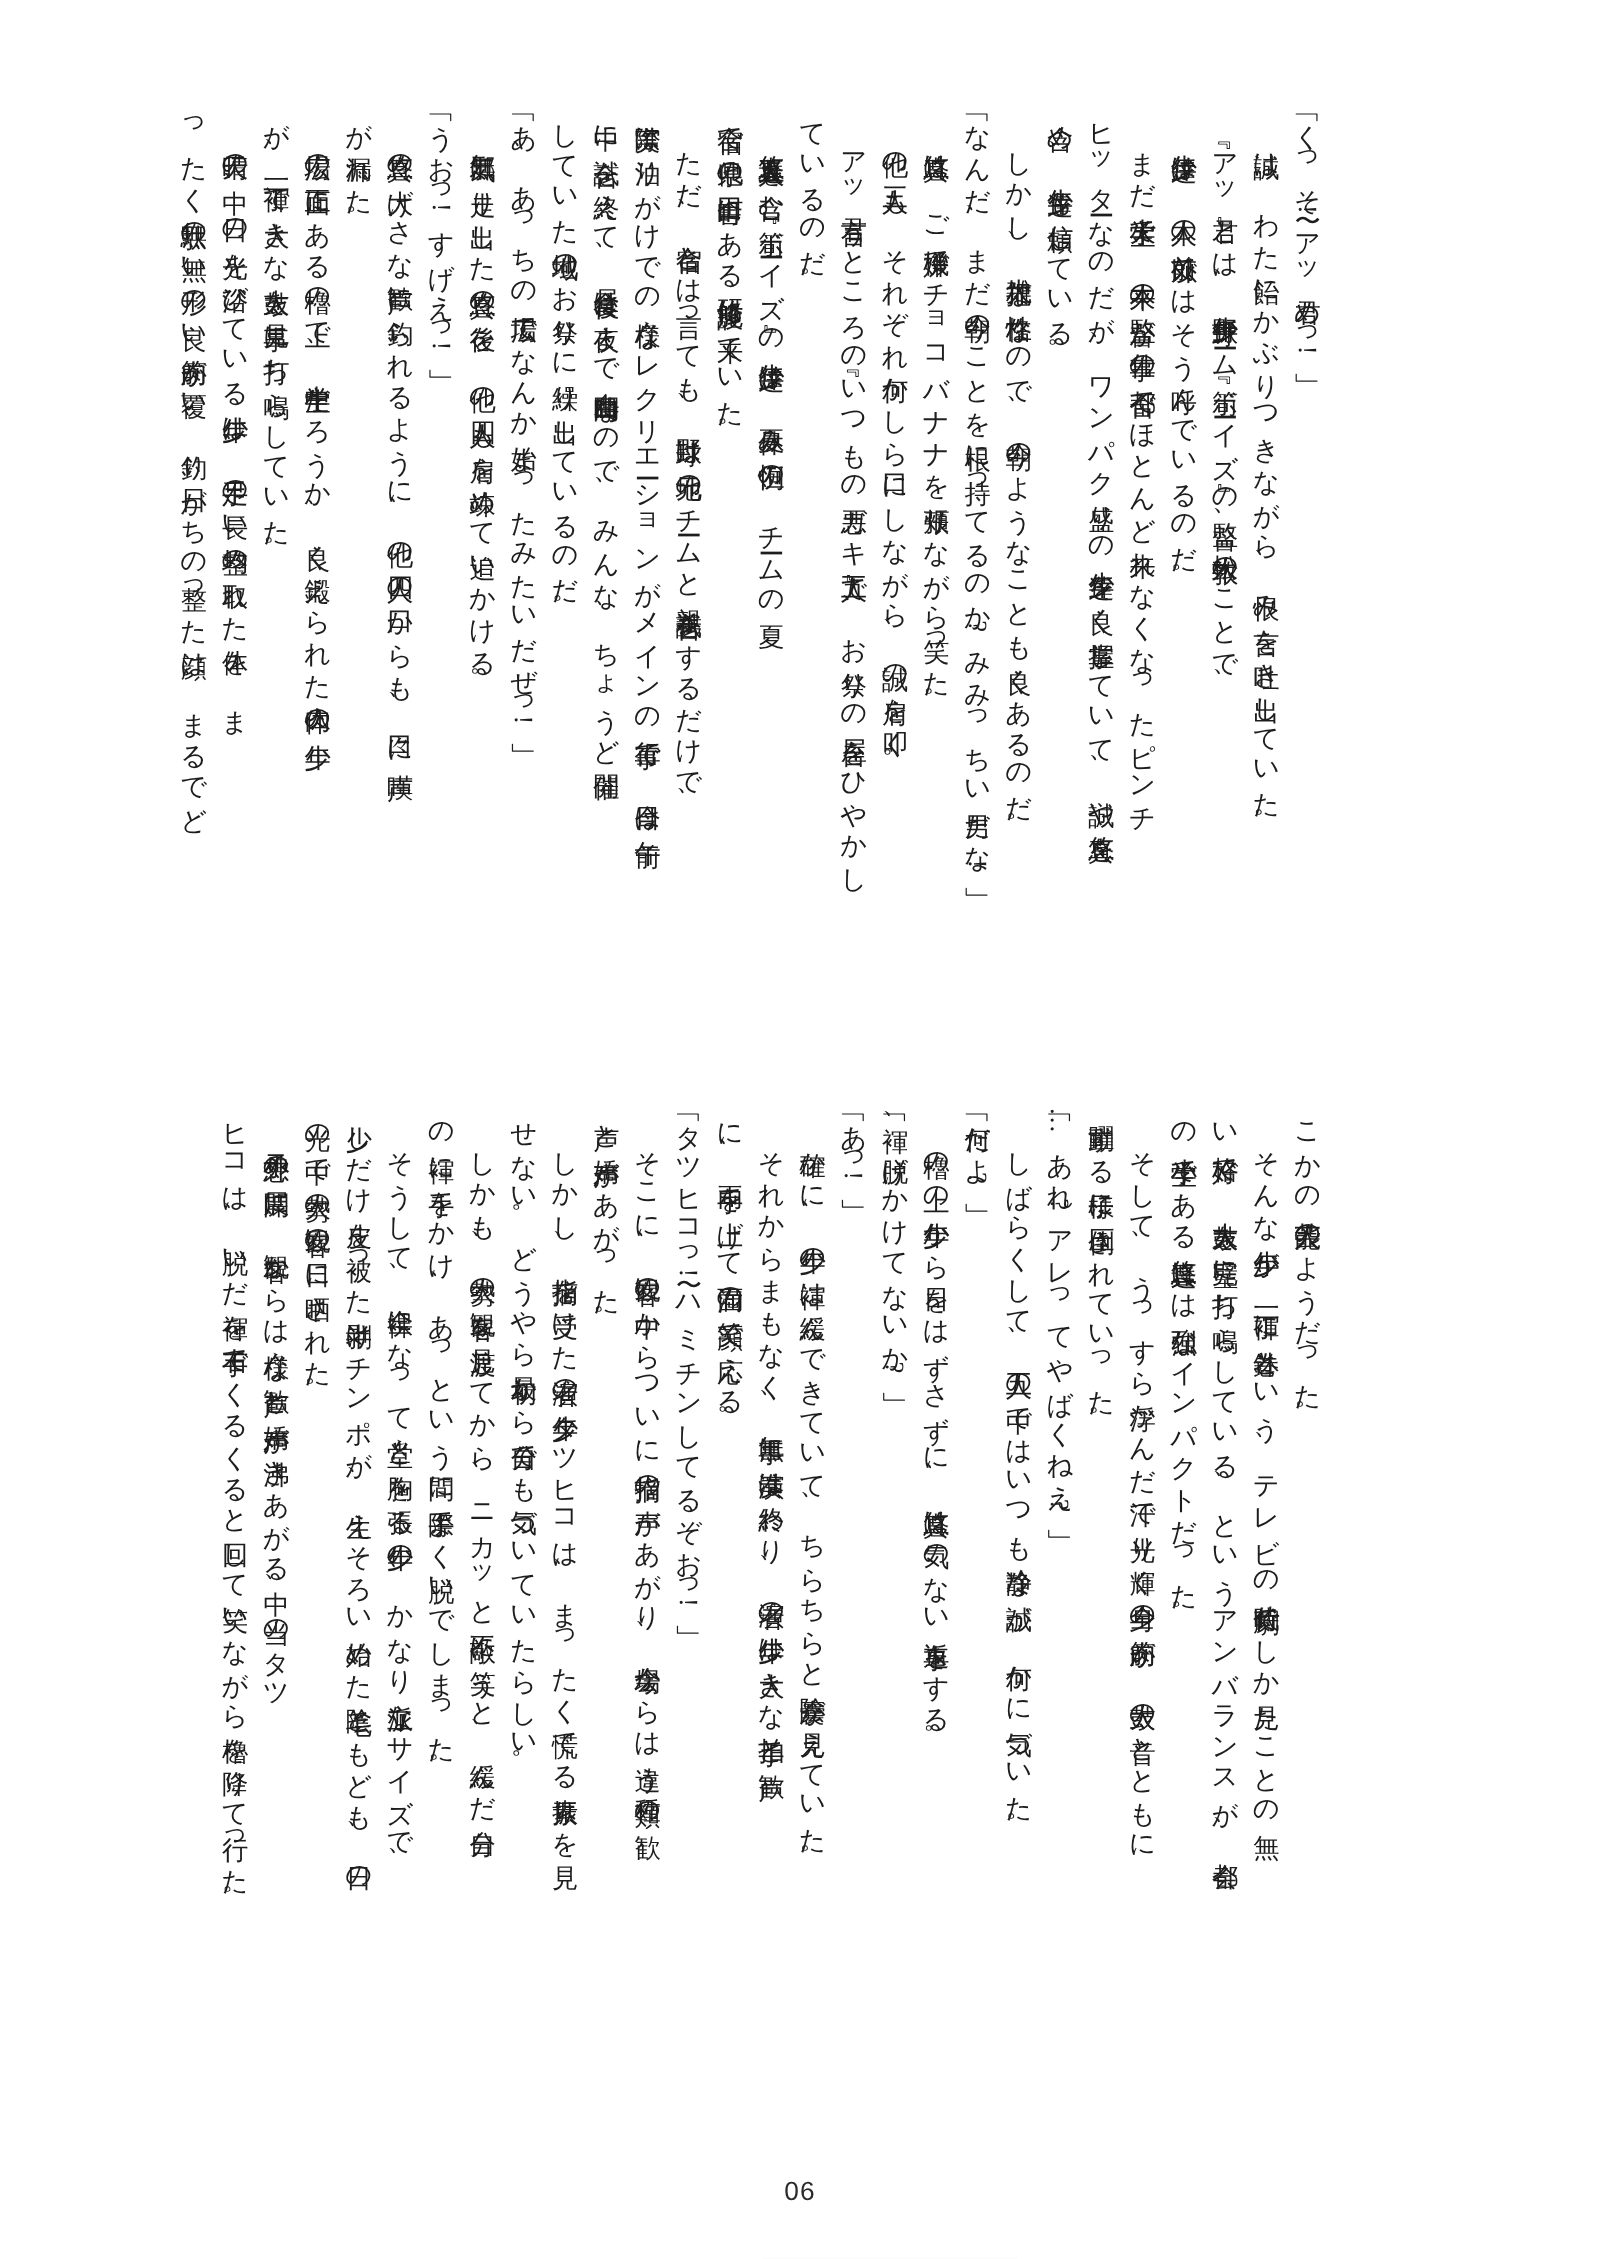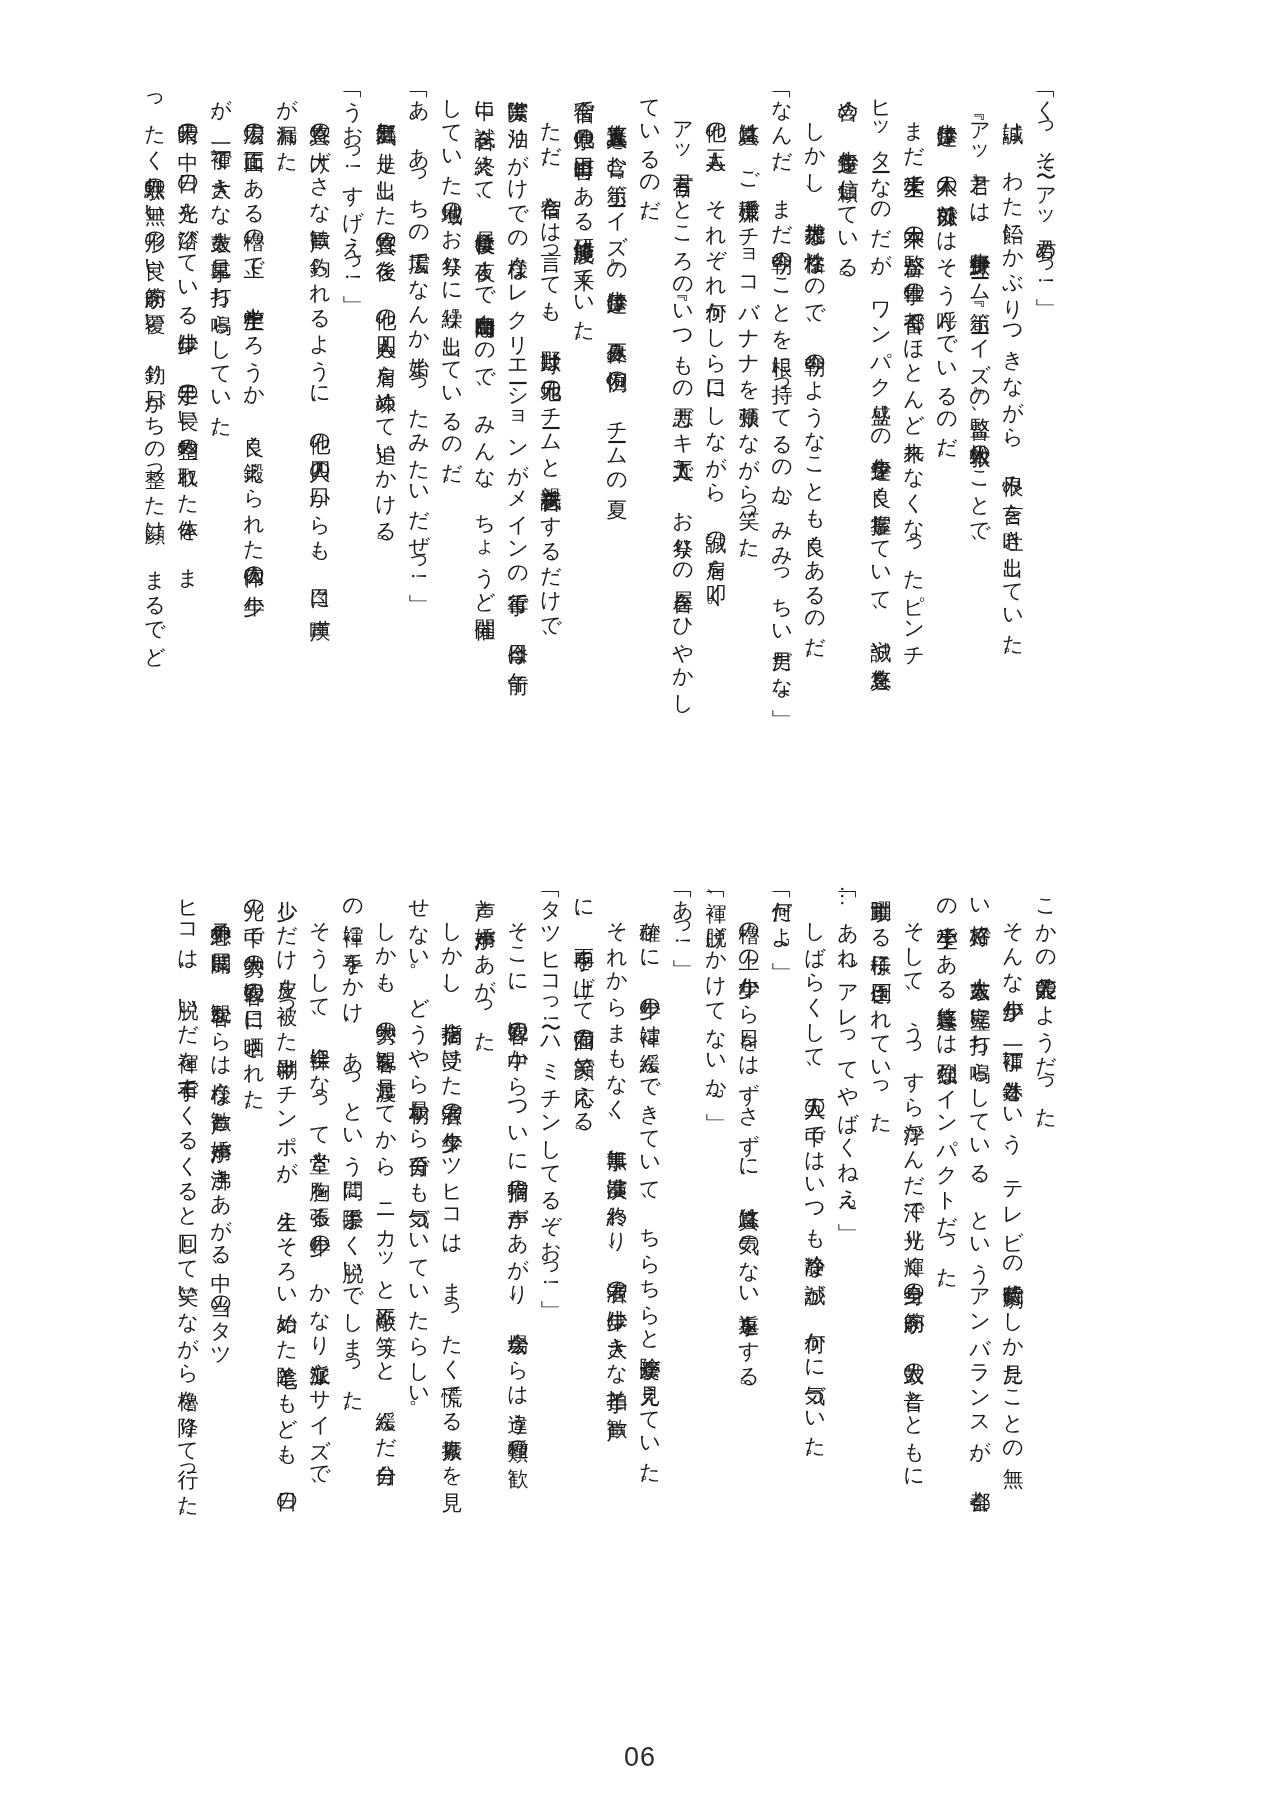--- a/index.html
+++ b/index.html
@@ -31,21 +31,21 @@
   }
   .top-block    { top: 84px;  right: 218px; }
   .bottom-block { top: 884px; right: 218px; }
   .page-number {
     position: absolute;
     top: 1742px;
     left: 0;
     width: 100%;
     text-align: center;
     font-family: "Liberation Sans", "DejaVu Sans", sans-serif;
-    font-size: 27px;
+    font-size: 21px;
     letter-spacing: 1px;
     color: #2a2a2a;
   }
 </style>
 </head>
 <body>
 
 <div class="page">
 
   <div class="vblock top-block">

